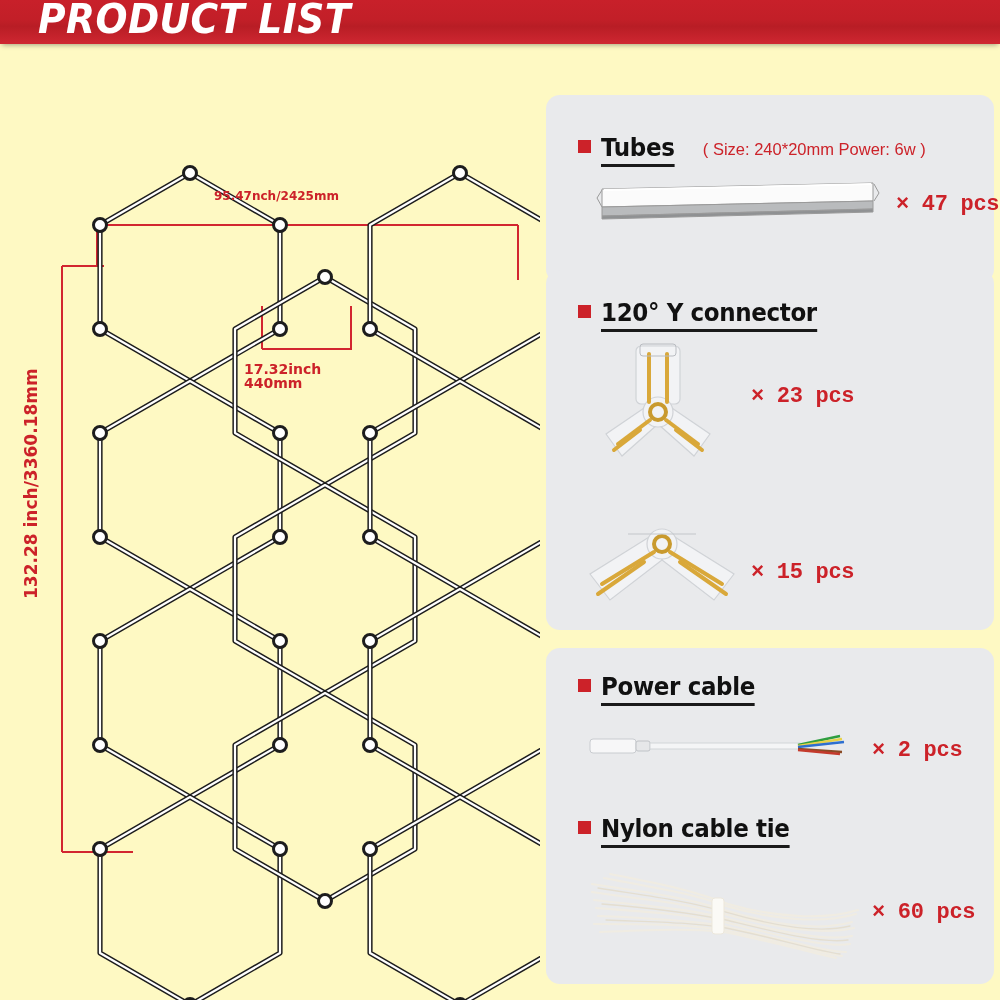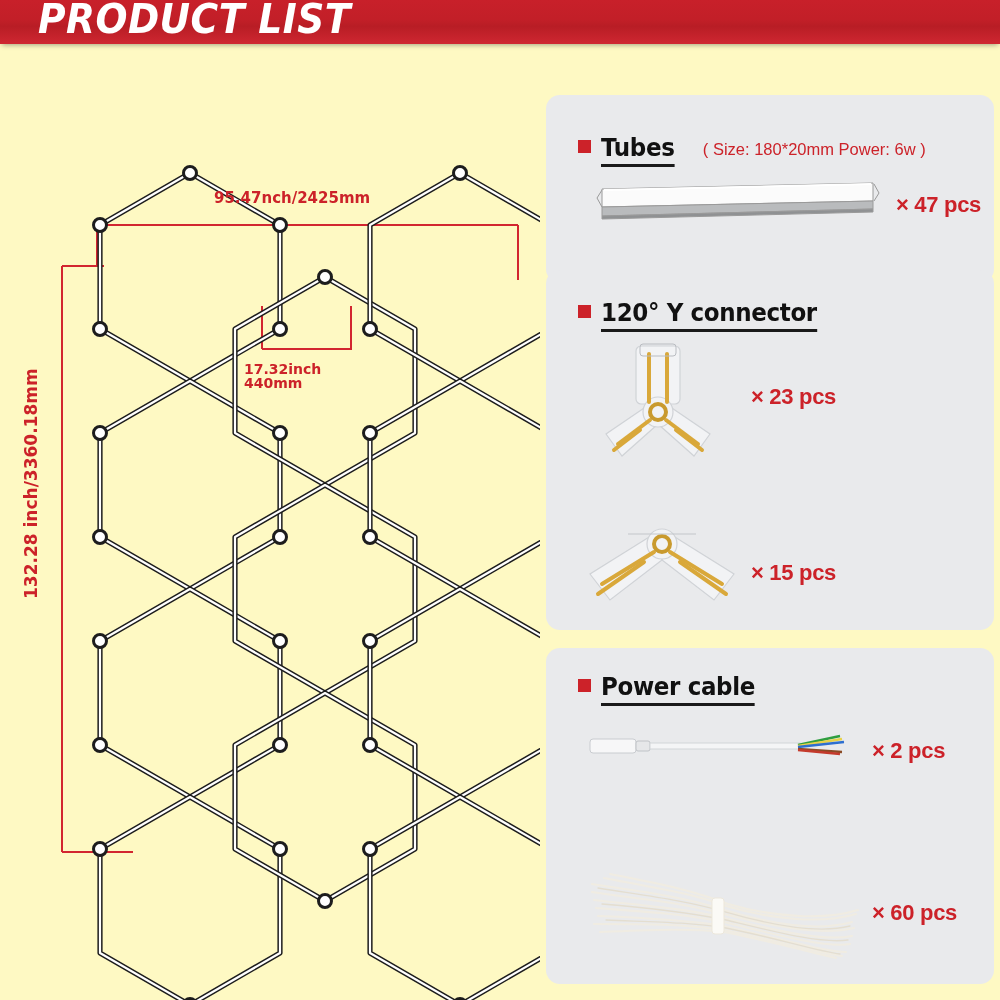--- a/index.html
+++ b/index.html
@@ -56,21 +56,21 @@
   .dim-label {
     position: absolute;
     color: #cc2229;
     font-weight: bold;
     font-family: "DejaVu Sans", sans-serif;
     white-space: nowrap;
   }
   .dim-top {
     left: 214px;
     top: 145px;
-    font-size: 15px;
+    font-size: 12px;
   }
   .dim-left {
     left: -84px;
     top: 430px;
     width: 230px;
     text-align: center;
     font-size: 17px;
     transform: rotate(-90deg);
   }
   .dim-mid {
@@ -133,21 +133,21 @@
     font-family: "Liberation Sans", sans-serif;
     margin-left: 16px;
     white-space: nowrap;
     position: relative;
     top: -1px;
   }
   .qty {
     position: absolute;
     color: #cc2229;
     font-weight: bold;
-    font-family: Liberation Sans, sans-serif;
+    font-family: Liberation Mono, monospace;
     font-size: 22px;
     white-space: nowrap;
     letter-spacing: -0.3px;
   }
 
   
   .art { position: absolute; }
   .art svg { display: block; }
 </style>
 </head>
@@ -274,21 +274,21 @@
     </div>
   </div>
 
   <div class="cards">
 
     <div class="card" id="card-tubes">
 
       <div class="item-head" style="left:32px; top:38px;">
         <span class="bullet"></span>
         <span class="item-title">Tubes</span>
-        <span class="item-spec" style="margin-left:22px;">( Size: 180*20mm Power: 6w )</span>
+        <span class="item-spec" style="margin-left:22px;">( Size: 240*20mm Power: 6w )</span>
       </div>
 
       <div class="art" style="left:46px; top:81px;">
         <svg width="292" height="50" viewBox="0 0 292 50">
           <g stroke="#9a9a9a" stroke-width="1">
             <path d="M10,14 L5,22 L10,31" fill="none"></path>
             <path d="M282,8 L287,17 L282,25" fill="none"></path>
             <polygon points="10,13 281,7 281,25 10,31" fill="#fbfbfb"></polygon>
             <polygon points="10,31 281,25 281,33 10,40" fill="#b9bbbd"></polygon>
             <polygon points="10,40 281,33 281,36 10,43" fill="#8f9193"></polygon>
@@ -373,20 +373,24 @@
             <path d="M210,18 L254,11" stroke="#e8d24a" stroke-width="2.4" fill="none"></path>
             <path d="M210,19 L256,14" stroke="#2e6fd0" stroke-width="2.4" fill="none"></path>
             <path d="M210,21 L254,24" stroke="#8a4a25" stroke-width="2.4" fill="none"></path>
             <path d="M210,22 L252,26" stroke="#c43a2c" stroke-width="2.4" fill="none"></path>
           </g>
         </svg>
       </div>
 
       <div class="qty" style="left:326px; top:90px;">× 2 pcs</div>
 
+      <div class="item-head" style="left:32px; top:166px;">
+        <span class="bullet"></span>
+        <span class="item-title">Nylon cable tie</span>
+      </div>
 
       <div class="art" style="left:38px; top:214px;">
         <svg width="280" height="100" viewBox="0 0 280 100">
           <g stroke="#f0ece2" stroke-width="2.1" fill="none" stroke-linecap="round">
             <path d="M8,22 C60,30 96,34 140,48 C188,62 232,70 268,60"></path>
             <path d="M8,30 C60,38 96,40 140,52 C188,64 236,74 270,66"></path>
             <path d="M10,38 C62,44 98,46 140,56 C190,68 238,80 268,74"></path>
             <path d="M12,46 C64,50 100,52 140,60 C190,72 240,86 266,82"></path>
             <path d="M14,54 C66,56 102,58 140,64 C192,76 242,90 262,90"></path>
             <path d="M10,62 C62,62 100,62 140,68 C190,78 238,92 258,94"></path>

